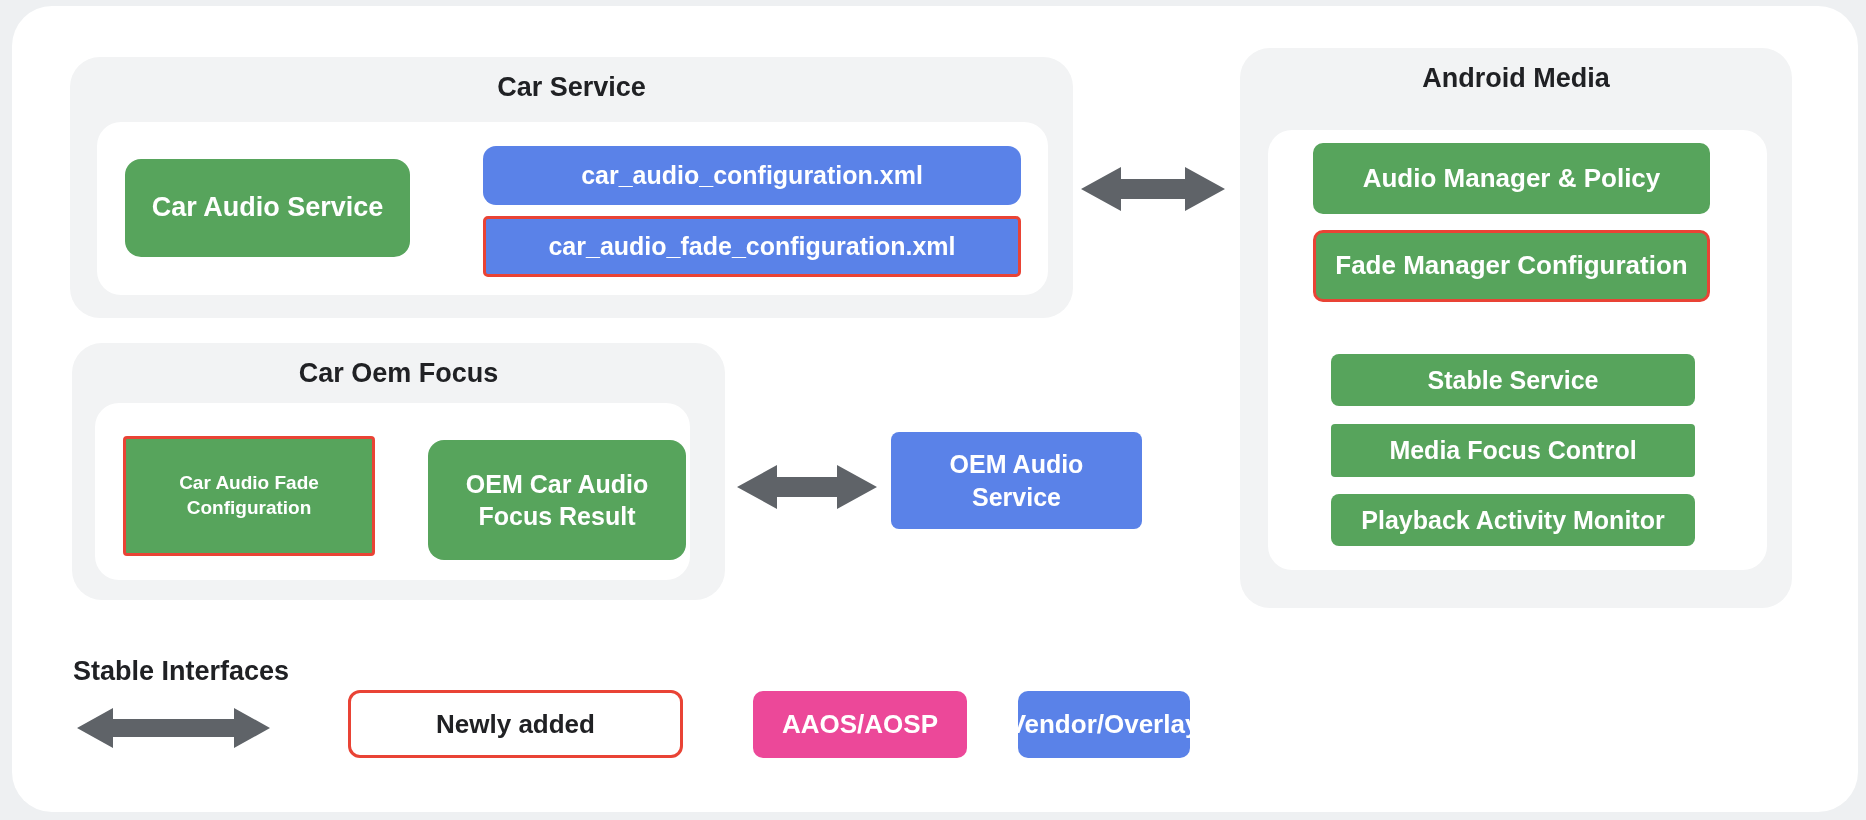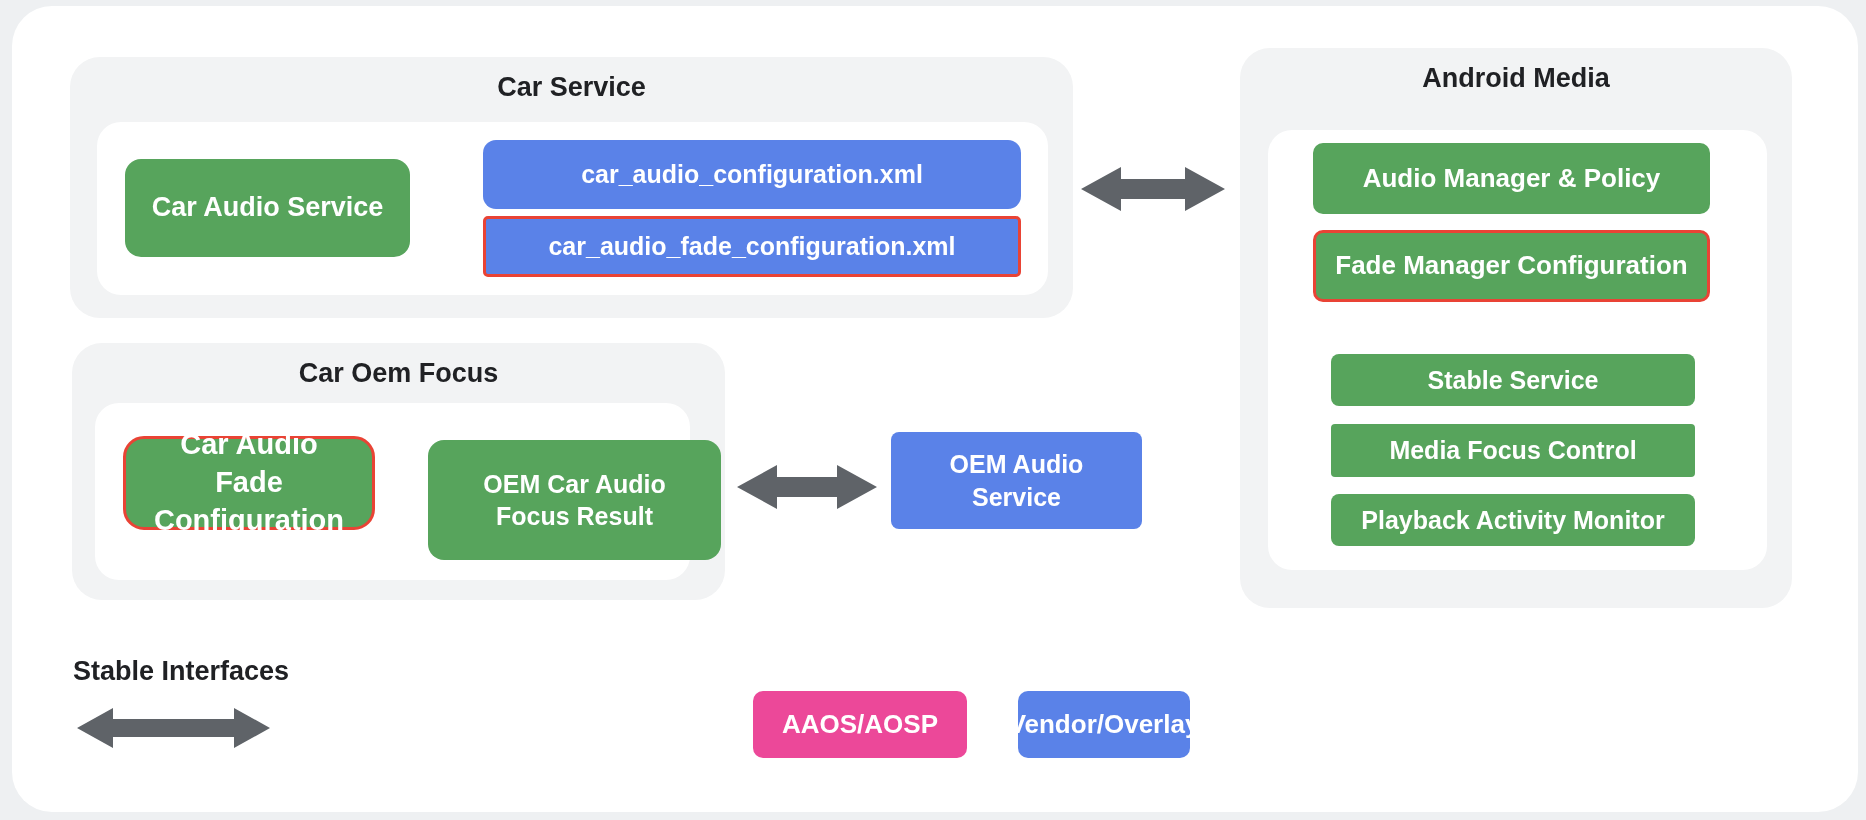--- a/index.html
+++ b/index.html
@@ -34,37 +34,37 @@
   .green{background:#57a45c;}
   .blue{background:#5a82e8;}
   .red-border{border:3px solid #e94335;}
   .arrow{position:absolute;color:#5f6368;}
   .arrow svg{display:block;width:100%;height:100%;}
 
   
   .g-car-service{left:70px;top:57px;width:1003px;height:261px;}
   .g-car-service .inner{left:27px;top:65px;width:951px;height:173px;}
   .b-car-audio-service{left:28px;top:37px;width:285px;height:98px;border-radius:16px;font-size:27px;}
-  .b-config-xml{left:386px;top:18px;width:538px;height:69px;border-radius:13px;font-size:25px;}
+  .b-config-xml{left:386px;top:24px;width:538px;height:59px;border-radius:13px;font-size:25px;}
   .b-fade-config-xml{left:386px;top:94px;width:538px;height:61px;border-radius:5px;font-size:25px;}
 
   
   .g-android-media{left:1240px;top:48px;width:552px;height:560px;}
   .g-android-media .inner{left:28px;top:82px;width:499px;height:440px;}
   .b-audio-mgr{left:45px;top:13px;width:397px;height:71px;border-radius:10px;font-size:26px;}
   .b-fade-mgr{left:45px;top:100px;width:397px;height:72px;border-radius:10px;font-size:26px;}
   .b-audio-svc{left:63px;top:224px;width:364px;height:52px;border-radius:8px;font-size:25px;}
   .b-media-focus{left:63px;top:294px;width:364px;height:53px;border-radius:4px;font-size:25px;}
   .b-playback{left:63px;top:364px;width:364px;height:52px;border-radius:8px;font-size:25px;}
 
   
   .g-car-oem-focus{left:72px;top:343px;width:653px;height:257px;}
   .g-car-oem-focus .inner{left:23px;top:60px;width:595px;height:177px;}
-  .b-car-audio-fade{left:28px;top:33px;width:252px;height:94px;border-radius:21px;font-size:29px;padding:0 18px;}
-  .b-oem-focus-result{left:333px;top:37px;width:293px;height:120px;border-radius:16px;font-size:25px;padding:0 26px;}
+  .b-car-audio-fade{left:28px;top:33px;width:252px;height:120px;border-radius:4px;font-size:19px;padding:0 18px;}
+  .b-oem-focus-result{left:333px;top:37px;width:258px;height:120px;border-radius:16px;font-size:25px;padding:0 26px;}
 
   
   .b-oem-audio-service{left:891px;top:432px;width:251px;height:97px;border-radius:8px;font-size:25px;padding:0 45px;}
 
   
   .arrow-top{left:1081px;top:167px;width:144px;height:44px;}
   .arrow-mid{left:737px;top:465px;width:140px;height:44px;}
   .arrow-legend{left:77px;top:708px;width:193px;height:40px;}
 
   
@@ -127,16 +127,17 @@
       <path fill="currentColor" d="M0,22 L40,0 L40,12 L100,12 L100,0 L140,22 L100,44 L100,32 L40,32 L40,44 Z"></path>
     </svg>
   </div>
 
   <div class="legend-label">Stable Interfaces</div>
   <div class="arrow arrow-legend">
     <svg viewBox="0 0 193 40" preserveAspectRatio="none" aria-hidden="true">
       <path fill="currentColor" d="M0,20 L36,0 L36,11 L157,11 L157,0 L193,20 L157,40 L157,29 L36,29 L36,40 Z"></path>
     </svg>
   </div>
+  <div class="legend-box lg-newly-added">Newly added</div>
   <div class="legend-box lg-aaos">AAOS/AOSP</div>
   <div class="legend-box lg-vendor">Vendor/Overlay</div>
 
 </div>
 
 </body></html>

